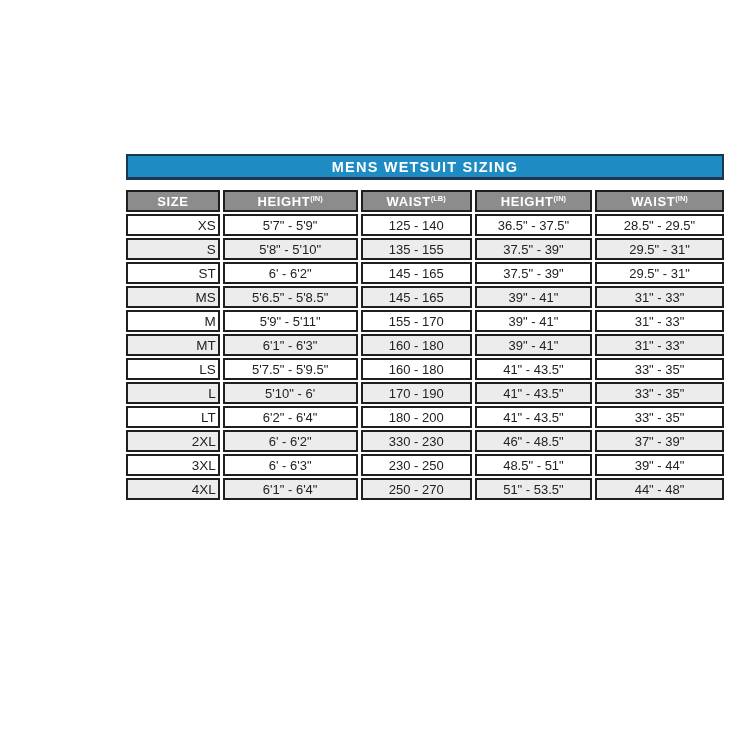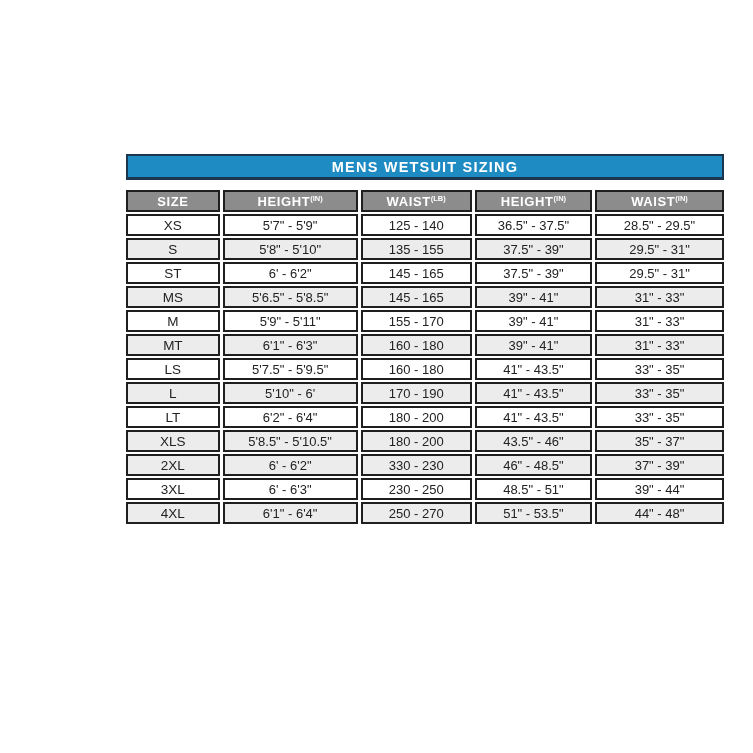--- a/index.html
+++ b/index.html
@@ -74,21 +74,21 @@
     font-size: 7.5px;
     letter-spacing: 0;
     vertical-align: super;
     line-height: 0;
   }
   td {
     background: var(--row-bg);
     color: var(--cell-text);
     font-size: 13px;
   }
-  td.size-col { font-size: 13.5px; }
+  td.size-col { font-size: 13.5px; text-align: right; }
   tr.alt td { background: var(--row-alt-bg); }
 </style>
 </head>
 <body>
 
 <div class="chart-wrap">
   <div class="title-bar">
     <span>MENS WETSUIT SIZING</span>
   </div>
   <table class="sizing-table">
@@ -166,27 +166,20 @@
           <td>33" - 35"</td>
         </tr>
         <tr>
           <td class="size-col">LT</td>
           <td>6'2" - 6'4"</td>
           <td>180 - 200</td>
           <td>41" - 43.5"</td>
           <td>33" - 35"</td>
         </tr>
         <tr class="alt">
-          <td class="size-col">XLS</td>
-          <td>5'8.5" - 5'10.5"</td>
-          <td>180 - 200</td>
-          <td>43.5" - 46"</td>
-          <td>35" - 37"</td>
-        </tr>
-        <tr class="alt">
           <td class="size-col">2XL</td>
           <td>6' - 6'2"</td>
           <td>330 - 230</td>
           <td>46" - 48.5"</td>
           <td>37" - 39"</td>
         </tr>
         <tr>
           <td class="size-col">3XL</td>
           <td>6' - 6'3"</td>
           <td>230 - 250</td>

